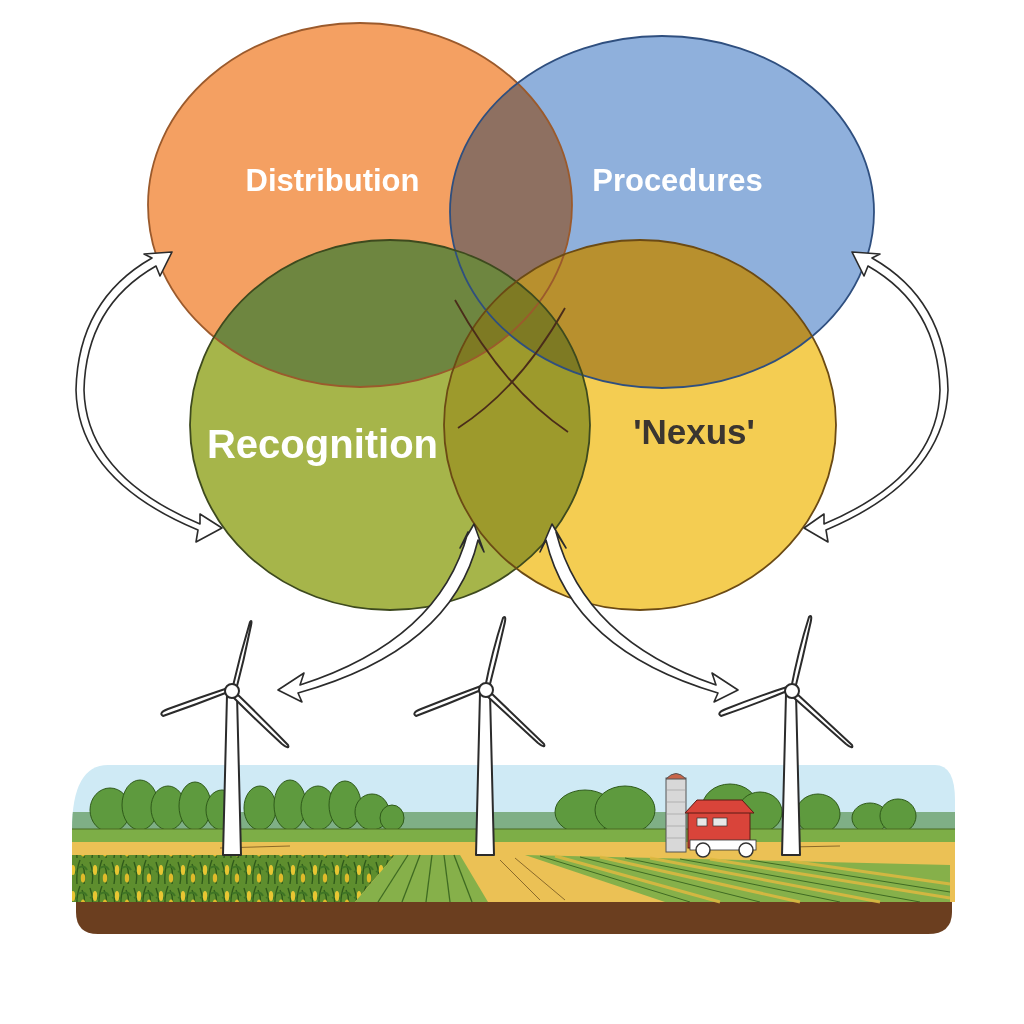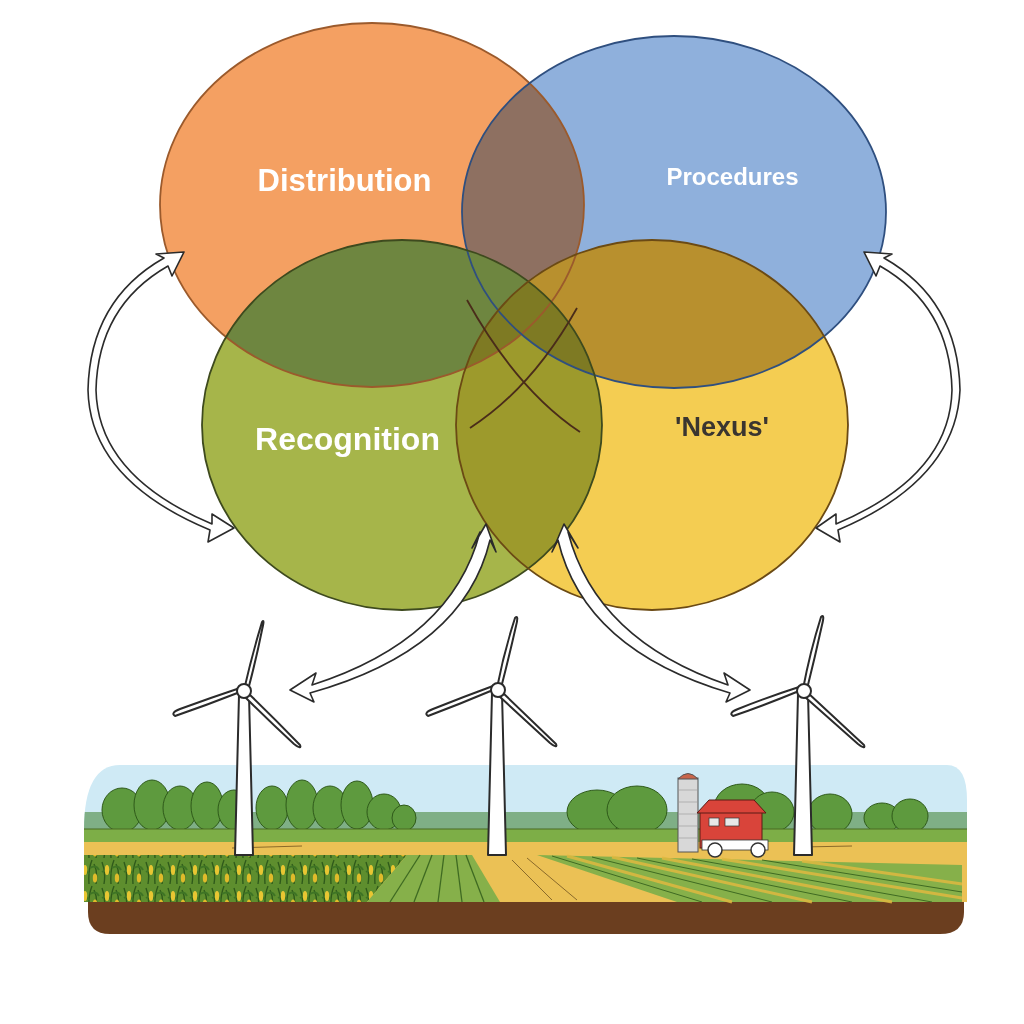--- a/index.html
+++ b/index.html
@@ -1,17 +1,17 @@
 <!DOCTYPE html>
 <html><head>
   <meta charset="utf-8">
   <style>
     html, body { margin: 0; padding: 0; background: #ffffff; }
     body { width: 1024px; height: 1024px; overflow: hidden; position: relative; }
-    #stage { position: absolute; left: 0; top: 0; width: 933px; height: 1024px; margin-left: 12px; }
+    #stage { position: absolute; left: 0; top: 0; width: 933px; height: 1024px; }
     .label {
       position: absolute;
       font-family: "Liberation Sans", "DejaVu Sans", sans-serif;
       font-weight: bold;
       text-align: center;
       white-space: nowrap;
       line-height: 1.15;
     }
     .label-white { color: #ffffff; }
     .label-dark { color: #3a3530; }
@@ -205,18 +205,18 @@
       <path d="M872,258 Q946,300 948,390 Q944,480 826,530 L828,542 L804,528 L824,514 L824,524 Q938,476 940,390 Q938,306 868,266 L864,276 L852,252 L880,254 Z"></path>
 
       <path d="M468,532 Q440,640 300,685 L304,673 L278,690 L302,702 L298,693 Q452,650 478,540 L484,552 L474,524 L460,548 Z"></path>
 
       <path d="M556,532 Q584,640 716,685 L712,673 L738,690 L714,702 L718,693 Q572,650 546,540 L540,552 L552,524 L566,548 Z"></path>
     </g>
   </svg>
 
   
   <div class="label label-white" style="left:200px; top:163px; width:265px; font-size:31px;">Distribution</div>
-  <div class="label label-white" style="left:588px; top:163px; width:265px; font-size:24px;">Procedures</div>
-  <div class="label label-white" style="left:203px; top:421px; width:265px; font-size:32px;">Recognition</div>
-  <div class="label label-dark" style="left:600px; top:412px; width:220px; font-size:27px;">
+  <div class="label label-white" style="left:545px; top:163px; width:265px; font-size:31px;">Procedures</div>
+  <div class="label label-white" style="left:190px; top:421px; width:265px; font-size:40px;">Recognition</div>
+  <div class="label label-dark" style="left:584px; top:412px; width:220px; font-size:35px;">
     <div>'Nexus'</div>
   </div>
 </div>
 
 </body></html>

